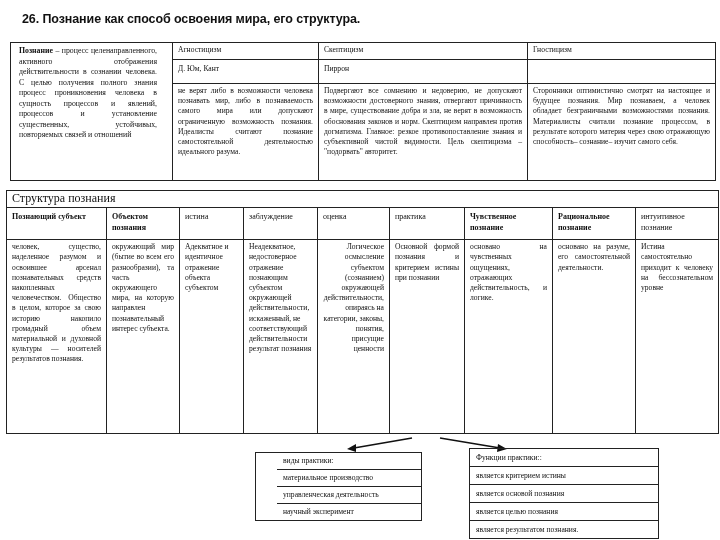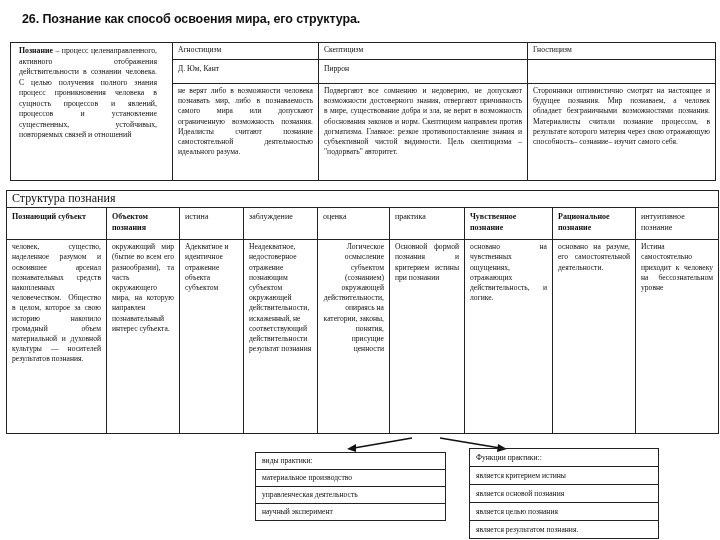--- a/index.html
+++ b/index.html
@@ -20,21 +20,21 @@
 
   .struct { position: absolute; left: 6px; top: 190px; width: 712px; height: 244px; }
   .struct .cap td { height: 12px; font-size: 12px; margin-left: 32px; }
   .struct .hdr td { height: 26px; font-size: 8px; line-height: 11px; text-align: left; padding-top: 3px; }
   .struct .hdr td.bold { font-weight: bold; }
   .struct .body td { height: 188px; padding-top: 2px; }
 
   .list-box { position: absolute; border: 1px solid #222; box-sizing: border-box; }
   .list-box .row { border-top: 1px solid #222; height: 17px; line-height: 17px; padding-left: 6px; font-size: 7.6px; white-space: nowrap; overflow: hidden; }
   .list-box .row:first-child { border-top: none; }
-  .kinds { left: 255px; top: 452px; width: 191px; height: 69px; }
+  .kinds { left: 255px; top: 452px; width: 167px; height: 69px; padding-left: 21px; }
   .kinds .row { height: 16px; line-height: 16px; }
   .funcs { left: 469px; top: 448px; width: 190px; height: 91px; }
   .funcs .row { height: 17px; line-height: 17px; }
 
   svg.arrows { position: absolute; left: 0; top: 0; width: 720px; height: 540px; pointer-events: none; }
 </style>
 </head>
 <body>
 
 <div class="title">26. Познание как способ освоения мира, его структура.</div>

